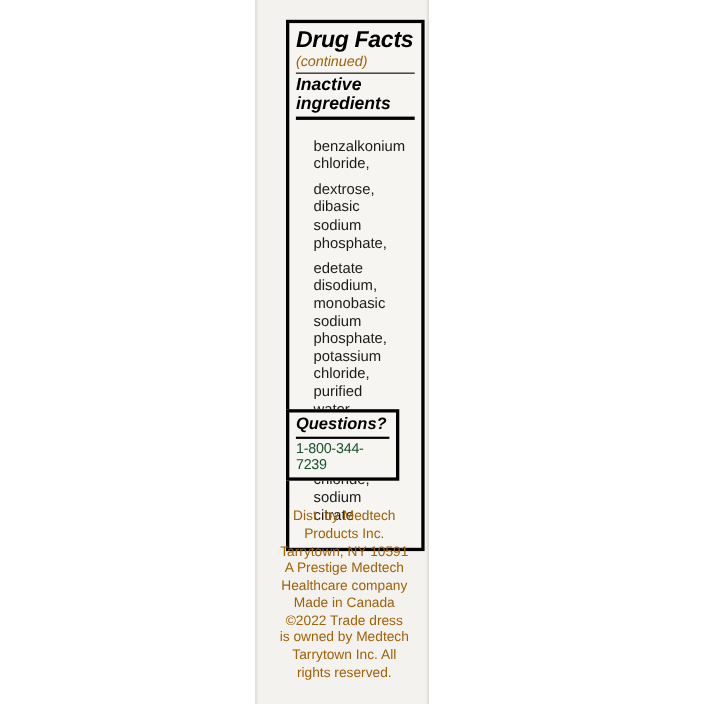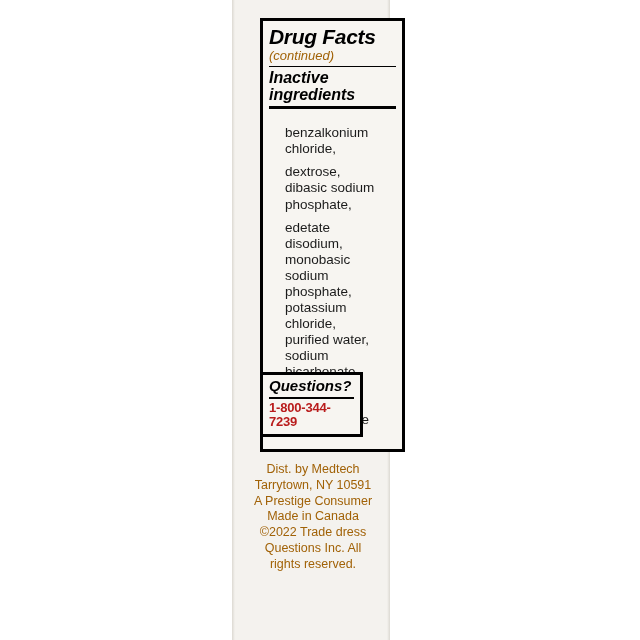--- a/index.html
+++ b/index.html
@@ -40,21 +40,21 @@
     right: 0; top: 0; bottom: 0;
     width: 3px;
     background: linear-gradient(to left, #dcd9d2, #f4f2ee);
   }
 
   
   .facts-box {
     position: absolute;
     left: 260px;
     top: 18px;
-    width: 145px;
+    width: 126px;
     border: 3px solid #000;
     background: #f7f5f1;
     box-sizing: border-box;
     padding: 4px 6px 5px 6px;
   }
   .facts-title {
     font-size: 21px;
     font-weight: bold;
     font-style: italic;
     letter-spacing: -0.3px;
@@ -106,22 +106,22 @@
     font-weight: bold;
     font-style: italic;
     color: #000;
     line-height: 1.1;
     padding-bottom: 2px;
     border-bottom: 2px solid #000;
     margin-bottom: 2px;
   }
   .q-phone {
     font-size: 13px;
-    font-weight: bold;
-    color: #b91c1c;
+    font-weight: normal;
+    color: #14532d;
     line-height: 1.15;
     letter-spacing: -0.2px;
   }
 
   
   .dist {
     position: absolute;
     left: 243px;
     top: 462px;
     width: 140px;
@@ -150,21 +150,24 @@
     </div>
   </div>
 
   <div class="questions-box">
     <div class="q-title">Questions?</div>
     <div class="q-phone">1-800-344-7239</div>
   </div>
 
   <div class="dist">
     <div>Dist. by Medtech</div>
+    <div>Products Inc.</div>
     <div>Tarrytown, NY 10591</div>
-    <div>A Prestige Consumer</div>
+    <div>A Prestige Medtech</div>
+    <div>Healthcare company</div>
     <div>Made in Canada</div>
     <div>©2022 Trade dress</div>
-    <div>Questions Inc.  All</div>
+    <div>is owned by Medtech</div>
+    <div>Tarrytown Inc.  All</div>
     <div>rights reserved.</div>
   </div>
 
 </div>
 
 </body></html>

